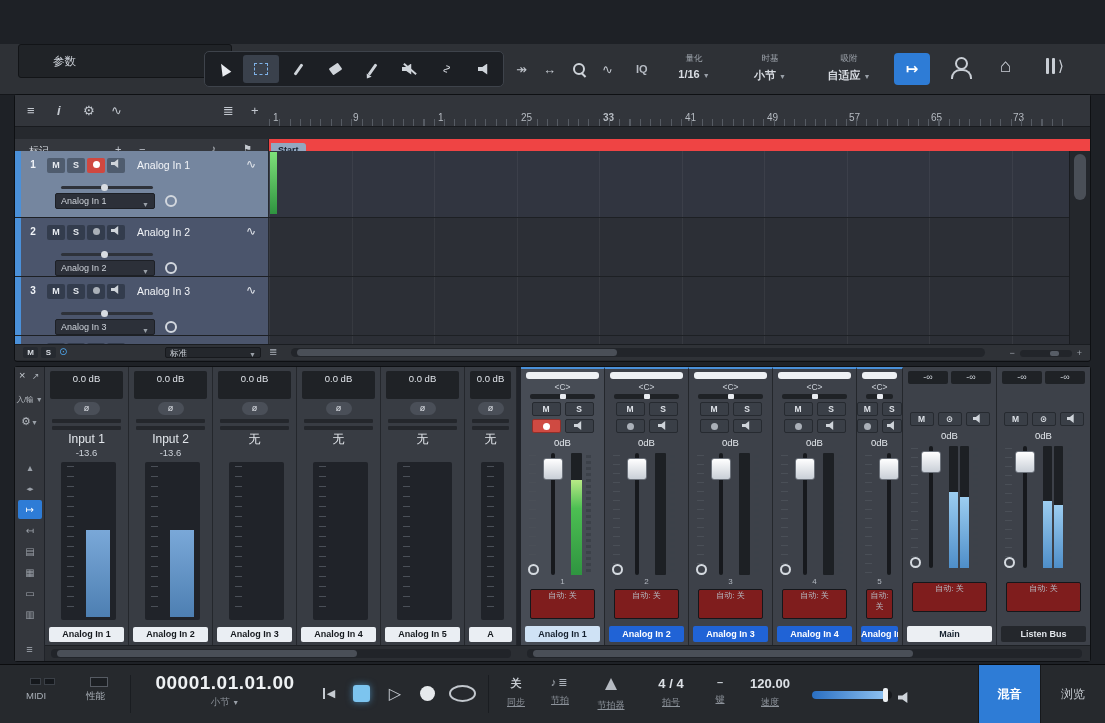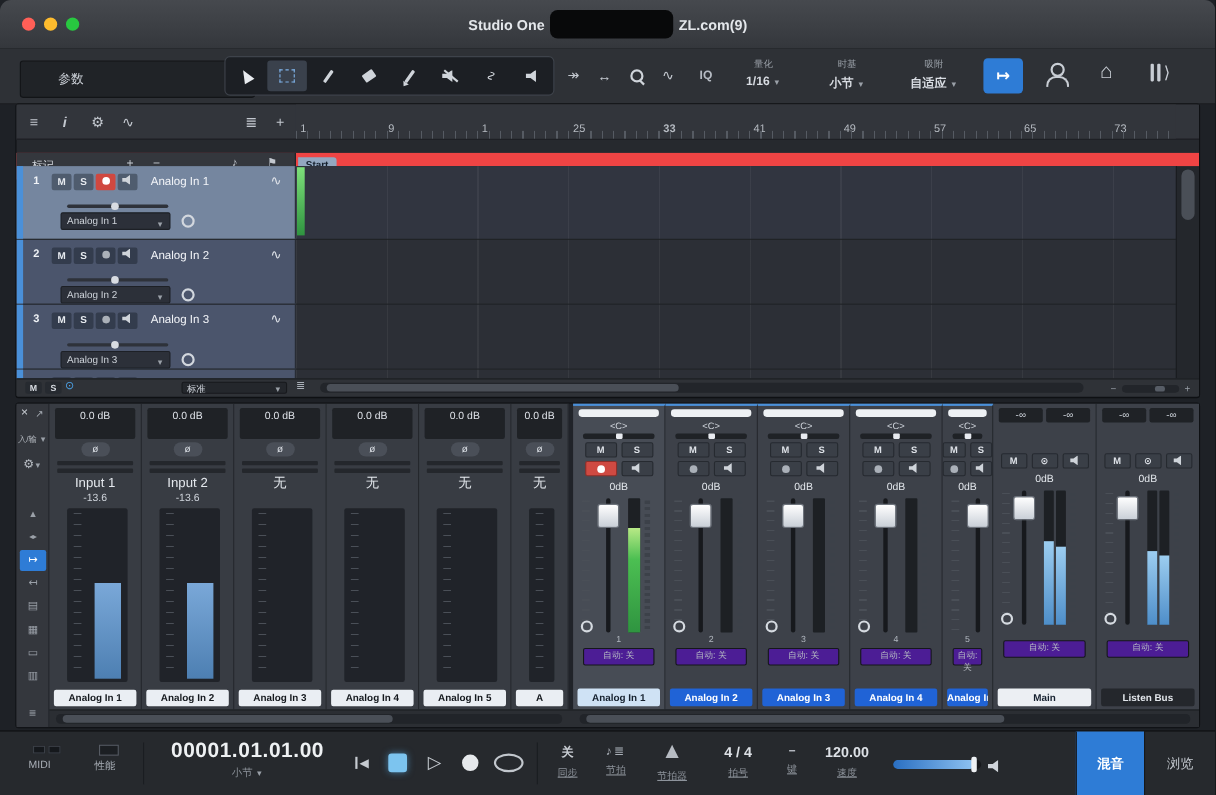--- a/index.html
+++ b/index.html
@@ -11,21 +11,21 @@
     border-bottom:1px solid #0e1013;border-radius:10px 10px 0 0;}
   .tl{position:absolute;top:16px;width:12px;height:12px;border-radius:50%;}
   .tl.red{left:20px;background:#ff5f57;}
   .tl.yel{left:40px;background:#febc2e;}
   .tl.grn{left:60px;background:#28c840;}
   .title-row{position:absolute;left:0;right:0;top:9px;height:26px;display:flex;justify-content:center;align-items:center;gap:5px;}
   .title-txt{font-size:13px;font-weight:bold;color:#e4e7eb;}
   .redact{width:112px;height:26px;background:#08090a;border-radius:7px;}
   
   .toolbar{position:absolute;left:0;top:44px;right:0;height:50px;background:#2e3136;border-bottom:1px solid #14161a;}
-  .params{position:absolute;left:18px;top:11px;width:214px;height:34px;background:#202327;border:1px solid #121417;border-radius:3px;box-sizing:border-box;}
+  .params{position:absolute;left:18px;top:0;width:214px;height:34px;background:#202327;border:1px solid #121417;border-radius:3px;box-sizing:border-box;}
   .params .txt{position:absolute;left:34px;top:0;line-height:32px;font-size:11.5px;color:#ced3da;}
   .caret{font-size:7px;color:#9aa0a8;}
   .params .caret{position:absolute;right:10px;top:13px;}
   .tools{position:absolute;left:204px;top:7px;width:300px;height:36px;background:#1c1f24;border:1px solid #3e434b;border-radius:5px;display:flex;align-items:center;box-sizing:border-box;}
   .tool{flex:1;height:28px;margin:0 1px;display:flex;align-items:center;justify-content:center;border-radius:3px;color:#d4d8de;font-size:12px;}
   .tool.active{background:#3a414c;}
   .cursorsh{width:0;height:0;border-left:5px solid transparent;border-right:5px solid transparent;border-bottom:12px solid #e9ecf0;transform:rotate(-30deg);}
   .dashedbox{width:12px;height:10px;border:1px dashed #7fb2e8;}
   .stick{width:3px;height:13px;background:#cfd4da;border-radius:1px;transform:rotate(35deg);position:relative;}
   .stick.tip::after{content:"";position:absolute;bottom:-4px;left:-1px;border-left:3px solid transparent;border-right:3px solid transparent;border-top:4px solid #cfd4da;}
@@ -157,21 +157,21 @@
   .fader .fill.blue{background:linear-gradient(#9ccdf0,#4e8ec9);}
   .fader .segs{position:absolute;left:59px;top:4px;bottom:4px;width:5px;
     background:repeating-linear-gradient(#3c4149 0 3px,transparent 3px 6px);}
   .fader .knob{position:absolute;left:1px;bottom:2px;width:11px;height:11px;border:2px solid #d5dae0;border-radius:50%;box-sizing:border-box;}
   .fader.b .rail{left:20px;}
   .fader.b .cap{left:12px;}
   .fader.b .cmeter.ml{left:40px;width:9px;}
   .fader.b .cmeter.mr{left:51px;width:9px;}
   .fader.b .segs{left:64px;}
   .cnum{height:10px;text-align:center;font-size:8px;color:#b2b8c0;line-height:10px;}
-  .cauto{margin:2px 9px;height:16px;background:#4c1d95;border:1px solid #15171b;border-radius:2px;font-size:8px;color:#b6bbc3;text-align:center;line-height:11px;box-sizing:border-box;}
+  .cauto{margin:2px 9px;height:30px;background:#7f1d1d;border:1px solid #15171b;border-radius:2px;font-size:8px;color:#b6bbc3;text-align:center;line-height:11px;box-sizing:border-box;}
   .cname{position:absolute;left:4px;right:4px;bottom:3px;height:16px;border-radius:2px;font-size:9px;font-weight:bold;text-align:center;line-height:16px;background:#2063d6;color:#fff;white-space:nowrap;overflow:hidden;}
   .tstrip.sel .cname{background:#cfe2f5;color:#15202e;}
   .cname.white{background:#eceff3;color:#15202e;}
   .cname.dark{background:#24272c;color:#e2e6eb;}
   .peaks{display:flex;gap:3px;margin:4px 5px 6px;}
   .peak{flex:1;height:13px;background:#1f2226;border-radius:2px;font-size:9px;color:#ced3da;text-align:center;line-height:13px;}
   .bspacer{height:22px;}
   .mx-hscroll{position:absolute;left:30px;right:0;bottom:0;height:16px;background:#2b2e33;border-top:1px solid #1d2024;box-sizing:border-box;}
   .mxs{position:absolute;top:3px;height:9px;background:#212429;border-radius:4px;}
   .mxs .hhandle{border-radius:4px;}
@@ -201,30 +201,20 @@
   .volhandle{position:absolute;right:-2px;top:-3px;width:5px;height:14px;background:#eef1f4;border-radius:2px;}
   .tspk{position:absolute;left:898px;top:24px;}
   .tbutton{position:absolute;top:0;height:59px;width:62px;display:flex;align-items:center;justify-content:center;font-size:12px;color:#c6cbd1;border-left:1px solid #16181b;box-sizing:border-box;}
   .tbutton.blue{background:#2e7cd6;color:#fff;font-weight:bold;}
 </style>
 </head>
 <body>
 
 <div class="stage">
 
-  <div class="titlebar">
-    <span class="tl red"></span>
-    <span class="tl yel"></span>
-    <span class="tl grn"></span>
-    <div class="title-row">
-      <span class="title-txt">Studio One</span>
-      <span class="redact"></span>
-      <span class="title-txt">ZL.com(9)</span>
-    </div>
-  </div>
 
   <div class="toolbar">
     <div class="params">
       <span class="txt">参数</span>
       <span class="caret">▼</span>
     </div>
     <div class="tools">
       <div class="tool">
           <span class="cursorsh"></span>
         </div>

